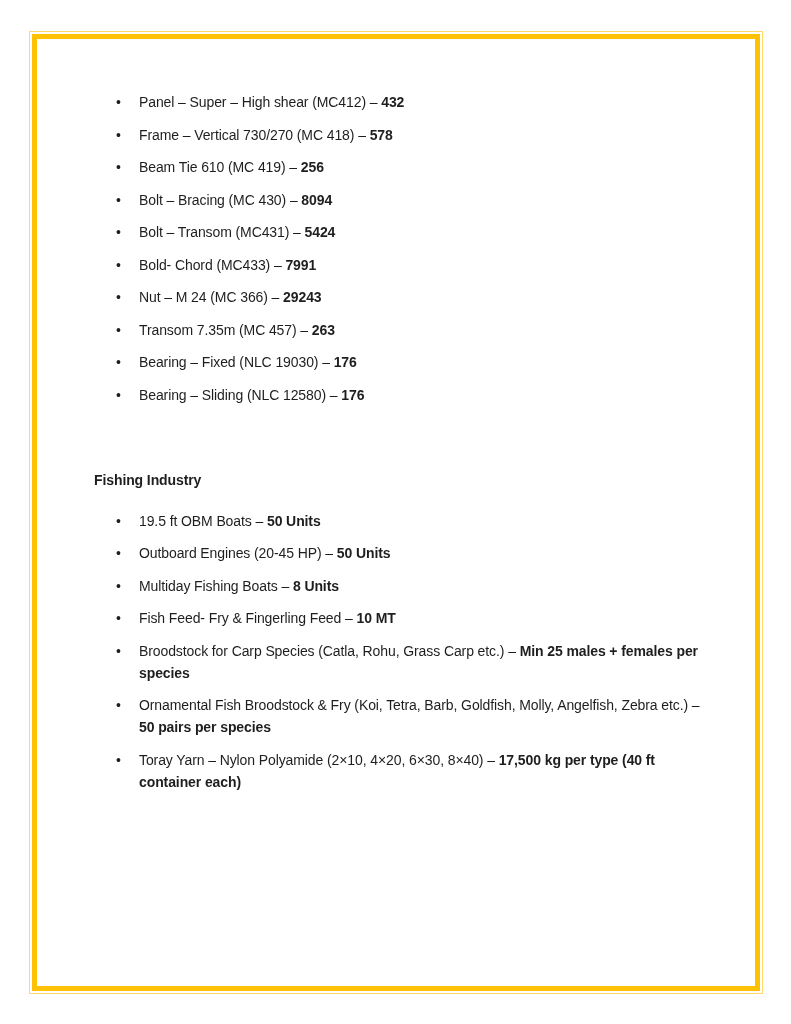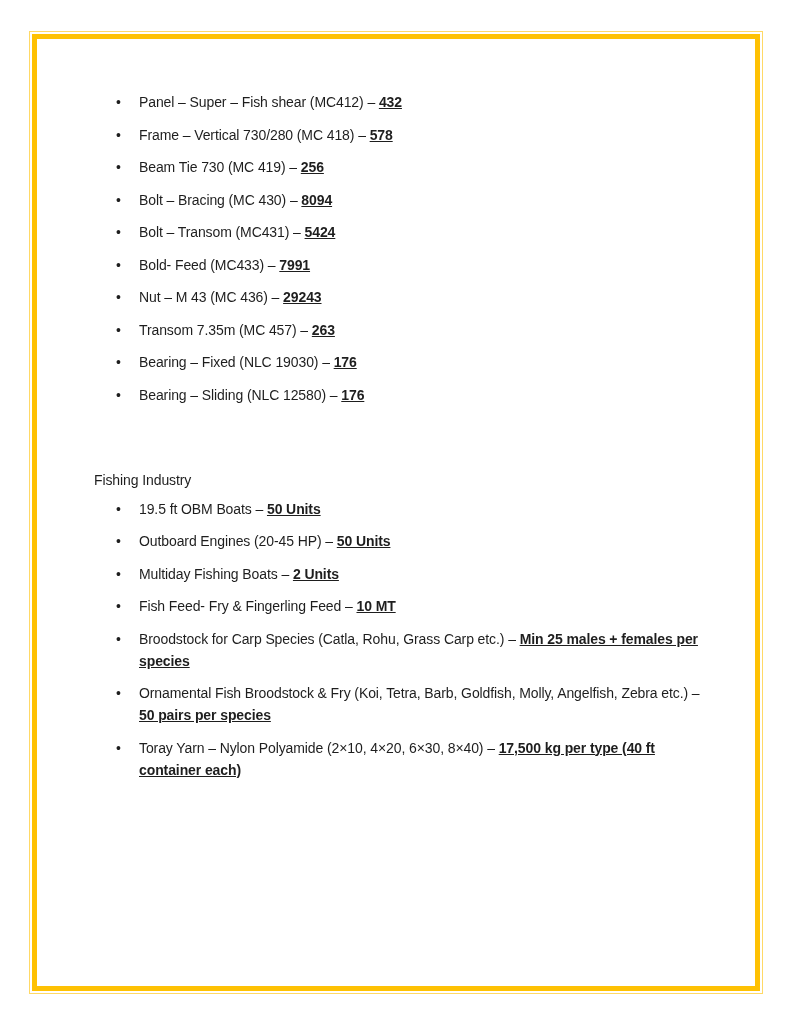--- a/index.html
+++ b/index.html
@@ -40,62 +40,62 @@
     position:relative;
     padding-left:45px;
     margin:0 0 10.5px 0;
   }
   .bullet {
     position:absolute;
     left:22px; top:0;
     font-size:14px;
   }
   .section-heading {
-    margin:63px 0 7px 0;
-    font-weight:400;
+    margin:63px 0 19px 0;
+    font-weight:700;
   }
-  .item-value { font-weight:700;text-decoration:underline; }
+  .item-value { font-weight:700; }
 </style>
 </head>
 <body>
 
 <div class="frame-outer">
   <div class="frame-inner"></div>
 </div>
 
 <div class="content">
 
   <ul class="doc-list">
     <li>
       <span class="bullet">•</span>
-      <span>Panel – Super – Fish shear (MC412) – </span><span class="item-value">432</span>
+      <span>Panel – Super – High shear (MC412) – </span><span class="item-value">432</span>
     </li>
     <li>
       <span class="bullet">•</span>
-      <span>Frame – Vertical 730/280 (MC 418) – </span><span class="item-value">578</span>
+      <span>Frame – Vertical 730/270 (MC 418) – </span><span class="item-value">578</span>
     </li>
     <li>
       <span class="bullet">•</span>
-      <span>Beam Tie 730 (MC 419) – </span><span class="item-value">256</span>
+      <span>Beam Tie 610 (MC 419) – </span><span class="item-value">256</span>
     </li>
     <li>
       <span class="bullet">•</span>
       <span>Bolt – Bracing (MC 430) – </span><span class="item-value">8094</span>
     </li>
     <li>
       <span class="bullet">•</span>
       <span>Bolt – Transom (MC431) – </span><span class="item-value">5424</span>
     </li>
     <li>
       <span class="bullet">•</span>
-      <span>Bold- Feed (MC433) – </span><span class="item-value">7991</span>
+      <span>Bold- Chord (MC433) – </span><span class="item-value">7991</span>
     </li>
     <li>
       <span class="bullet">•</span>
-      <span>Nut – M 43 (MC 436) – </span><span class="item-value">29243</span>
+      <span>Nut – M 24 (MC 366) – </span><span class="item-value">29243</span>
     </li>
     <li>
       <span class="bullet">•</span>
       <span>Transom 7.35m (MC 457) – </span><span class="item-value">263</span>
     </li>
     <li>
       <span class="bullet">•</span>
       <span>Bearing – Fixed (NLC 19030) – </span><span class="item-value">176</span>
     </li>
     <li>
@@ -110,21 +110,21 @@
     <li>
       <span class="bullet">•</span>
       <span>19.5 ft OBM Boats – </span><span class="item-value">50 Units</span>
     </li>
     <li>
       <span class="bullet">•</span>
       <span>Outboard Engines (20-45 HP) – </span><span class="item-value">50 Units</span>
     </li>
     <li>
       <span class="bullet">•</span>
-      <span>Multiday Fishing Boats – </span><span class="item-value">2 Units</span>
+      <span>Multiday Fishing Boats – </span><span class="item-value">8 Units</span>
     </li>
     <li>
       <span class="bullet">•</span>
       <span>Fish Feed- Fry &amp; Fingerling Feed – </span><span class="item-value">10 MT</span>
     </li>
     <li>
       <span class="bullet">•</span>
       <span>Broodstock for Carp Species (Catla, Rohu, Grass Carp etc.) – </span><span class="item-value">Min 25 males + females per species</span>
     </li>
     <li>

